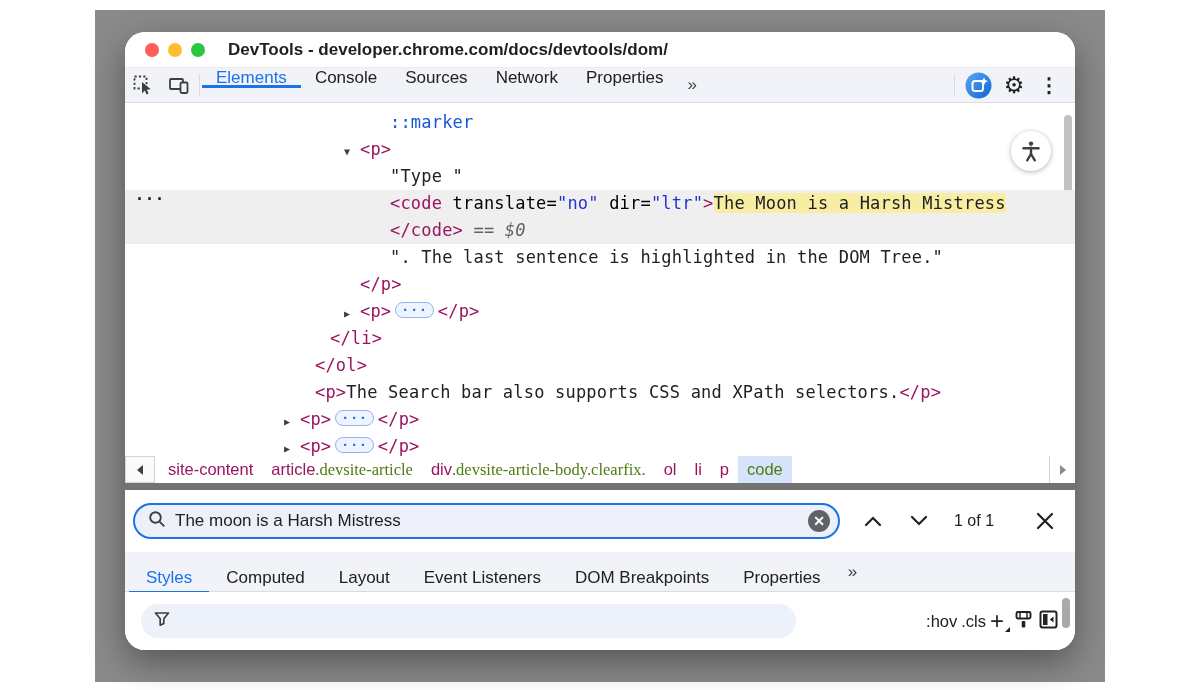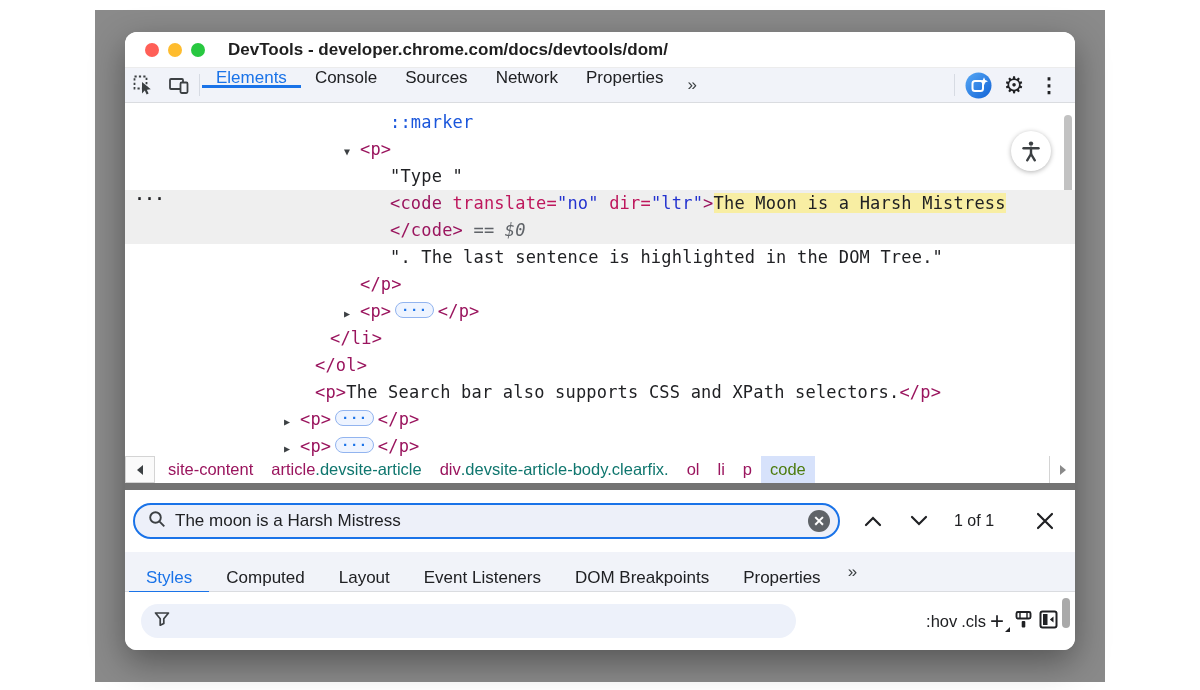--- a/index.html
+++ b/index.html
@@ -1,21 +1,21 @@
 <!DOCTYPE html>
 <html><head>
 <meta charset="utf-8">
 <style>
   * { margin:0; padding:0; box-sizing:border-box; }
   html,body { width:1200px; height:690px; background:#ffffff; overflow:hidden;
               font-family:"Liberation Sans", sans-serif; }
   .backdrop { position:absolute; left:95px; top:10px; width:1010px; height:672px;
               background:#8a8a8a; }
   .window { position:absolute; left:125px; top:32px; width:950px; height:618px;
-            background:#ffffff; border-radius:12px; overflow:hidden;
+            background:#ffffff; border-radius:20px; overflow:hidden;
             box-shadow:0 12px 34px rgba(0,0,0,0.38); }
 
   
   .titlebar { height:36px; background:#fff; display:flex; align-items:center;
               padding-left:20px; border-bottom:1px solid #ececec; }
   .light { width:14px; height:14px; border-radius:50%; margin-right:9px; }
   .light.red{ background:#ff5f57; } .light.yellow{ background:#febc2e; } .light.green{ background:#28c840; }
   .wtitle { margin-left:14px; font-size:17px; font-weight:bold; color:#1f1f1f; }
 
   
@@ -34,21 +34,21 @@
   
   .domtree { position:relative; height:353px; background:#fff;
              font-family:"DejaVu Sans Mono", monospace; font-size:17px; letter-spacing:0.2px;
              padding-top:6px; overflow:hidden; }
   .drow { position:relative; height:27px; line-height:27px; white-space:pre; }
   .drow.sel { background:#efefef; }
   .gutter { position:absolute; left:10px; top:-4px; color:#202124; font-weight:bold;
             letter-spacing:1px; font-size:15px; }
   .arrow { display:inline-block; width:16px; margin-left:-16px; font-size:10px; color:#3c4043; }
   .sg-tag { color:#9a155e; }
-  .sg-attr { color:#be185d; }
+  .sg-attr { color:#000000; }
   .sg-val { color:#2433cf; }
   .sg-text { color:#202124; }
   .sg-pseudo { color:#1a56db; }
   .sg-gray { color:#5f6368; }
   .sg-grayit { color:#5f6368; font-style:italic; }
   .sg-highlight { background:#f8eea3; color:#202124; }
   .sg-pill { display:inline-block; vertical-align:3px; margin:0 4px; padding:0 5px;
              height:16px; line-height:13px; font-size:13px; font-weight:bold;
              color:#1a73e8; background:#eef4ff; border:1px solid #92b4ef; border-radius:9px;
              letter-spacing:1px; }
@@ -60,21 +60,21 @@
 
   
   .crumbbar { height:34px; background:#fff; border-bottom:7px solid #737373;
               display:flex; align-items:stretch; font-size:16.5px; }
   .crumbnav { width:30px; display:flex; align-items:center; justify-content:center;
               background:#fafafa; border:1px solid #d4d4d4; }
   .crumbnav.right { margin-left:auto; border-top:none; border-bottom:none; border-right:none; background:#fff; width:26px;}
   .crumbs { display:flex; align-items:stretch; padding-left:4px; }
   .crumb { display:flex; align-items:center; padding:0 9px; white-space:nowrap; }
   .crumb .ctag { color:#9a155e; }
-  .crumb .ccls { color:#0f766e; }
+  .crumb .ccls { color:#4d7c0f;font-family:Liberation Serif, serif; }
   .crumb.sel { background:#d7e2fb; }
   .crumb.sel .ctag { color:#4d7c0f; }
 
   
   .searchbar { height:62px; background:#fff; display:flex; align-items:center; padding:0 16px 0 8px; }
   .spill { width:707px; height:36px; border:2px solid #1a73e8; border-radius:18px;
            background:#edf0f9; display:flex; align-items:center; padding:0 8px 0 12px; }
   .spill input { flex:1; border:none; outline:none; background:transparent;
                  font-size:17px; color:#202124; font-family:"Liberation Sans", sans-serif; margin-left:8px;}
   .clearbtn { width:22px; height:22px; border-radius:50%; background:#5f6368; color:#fff;

